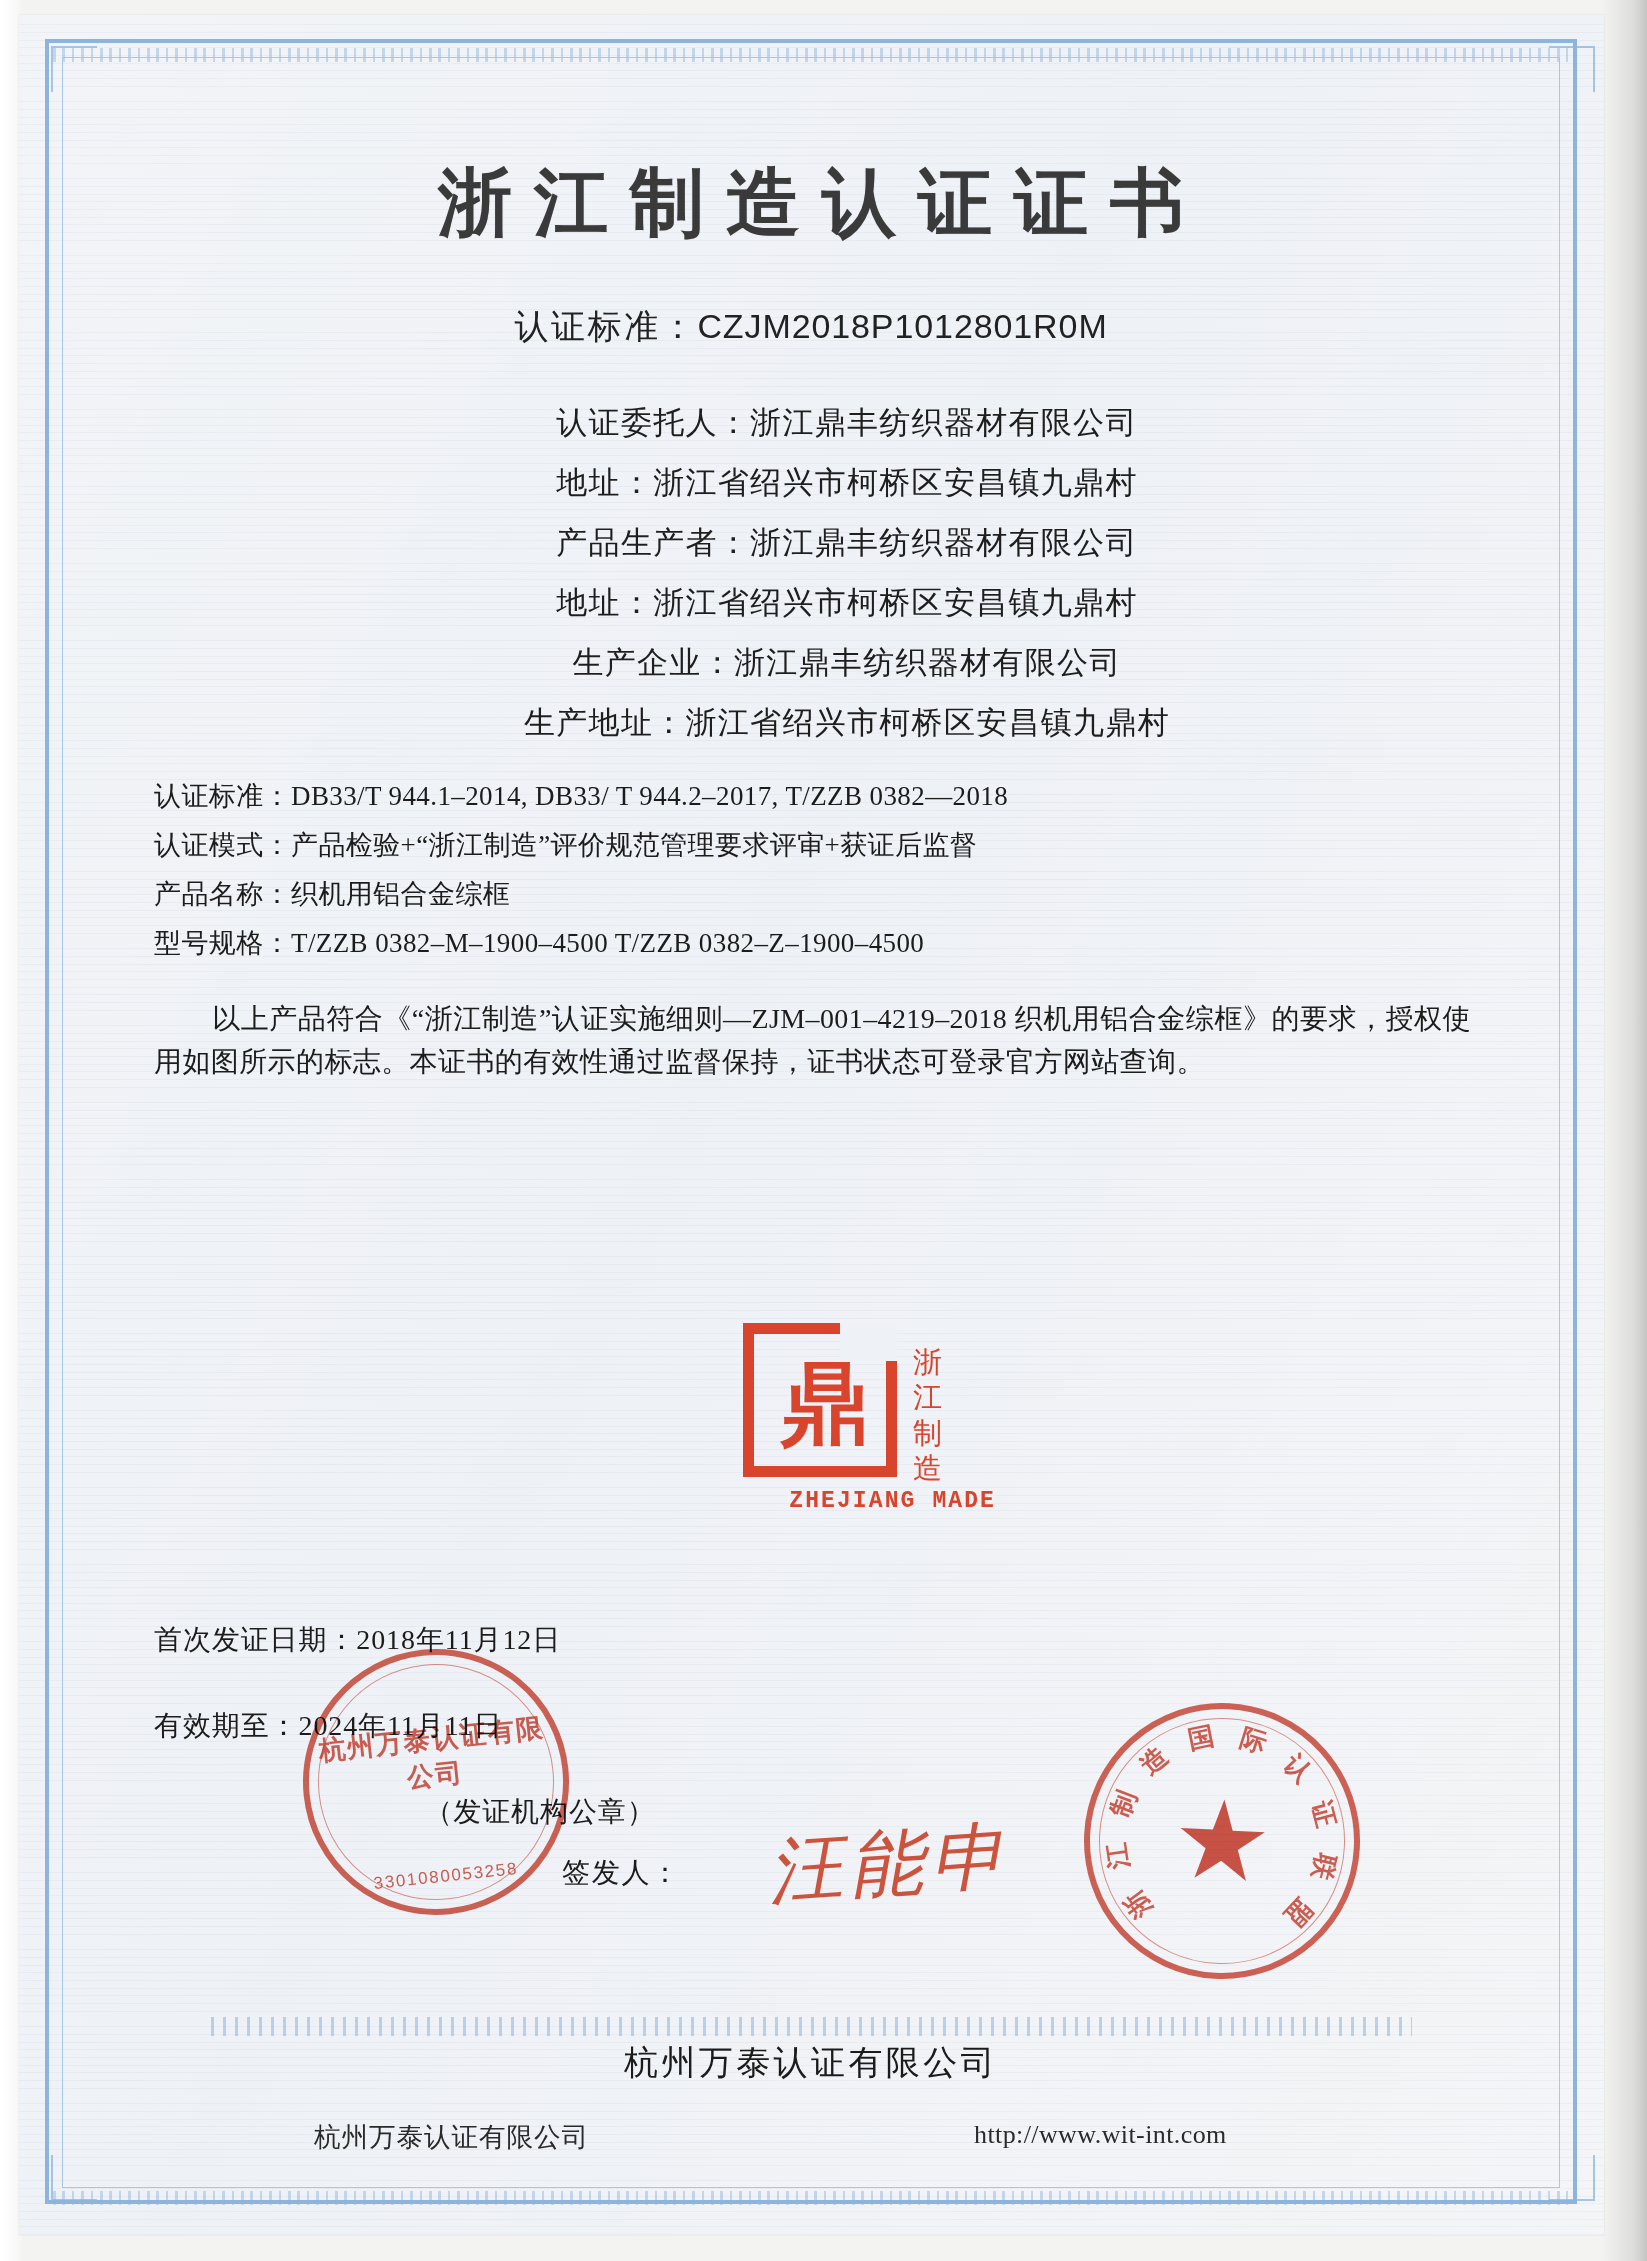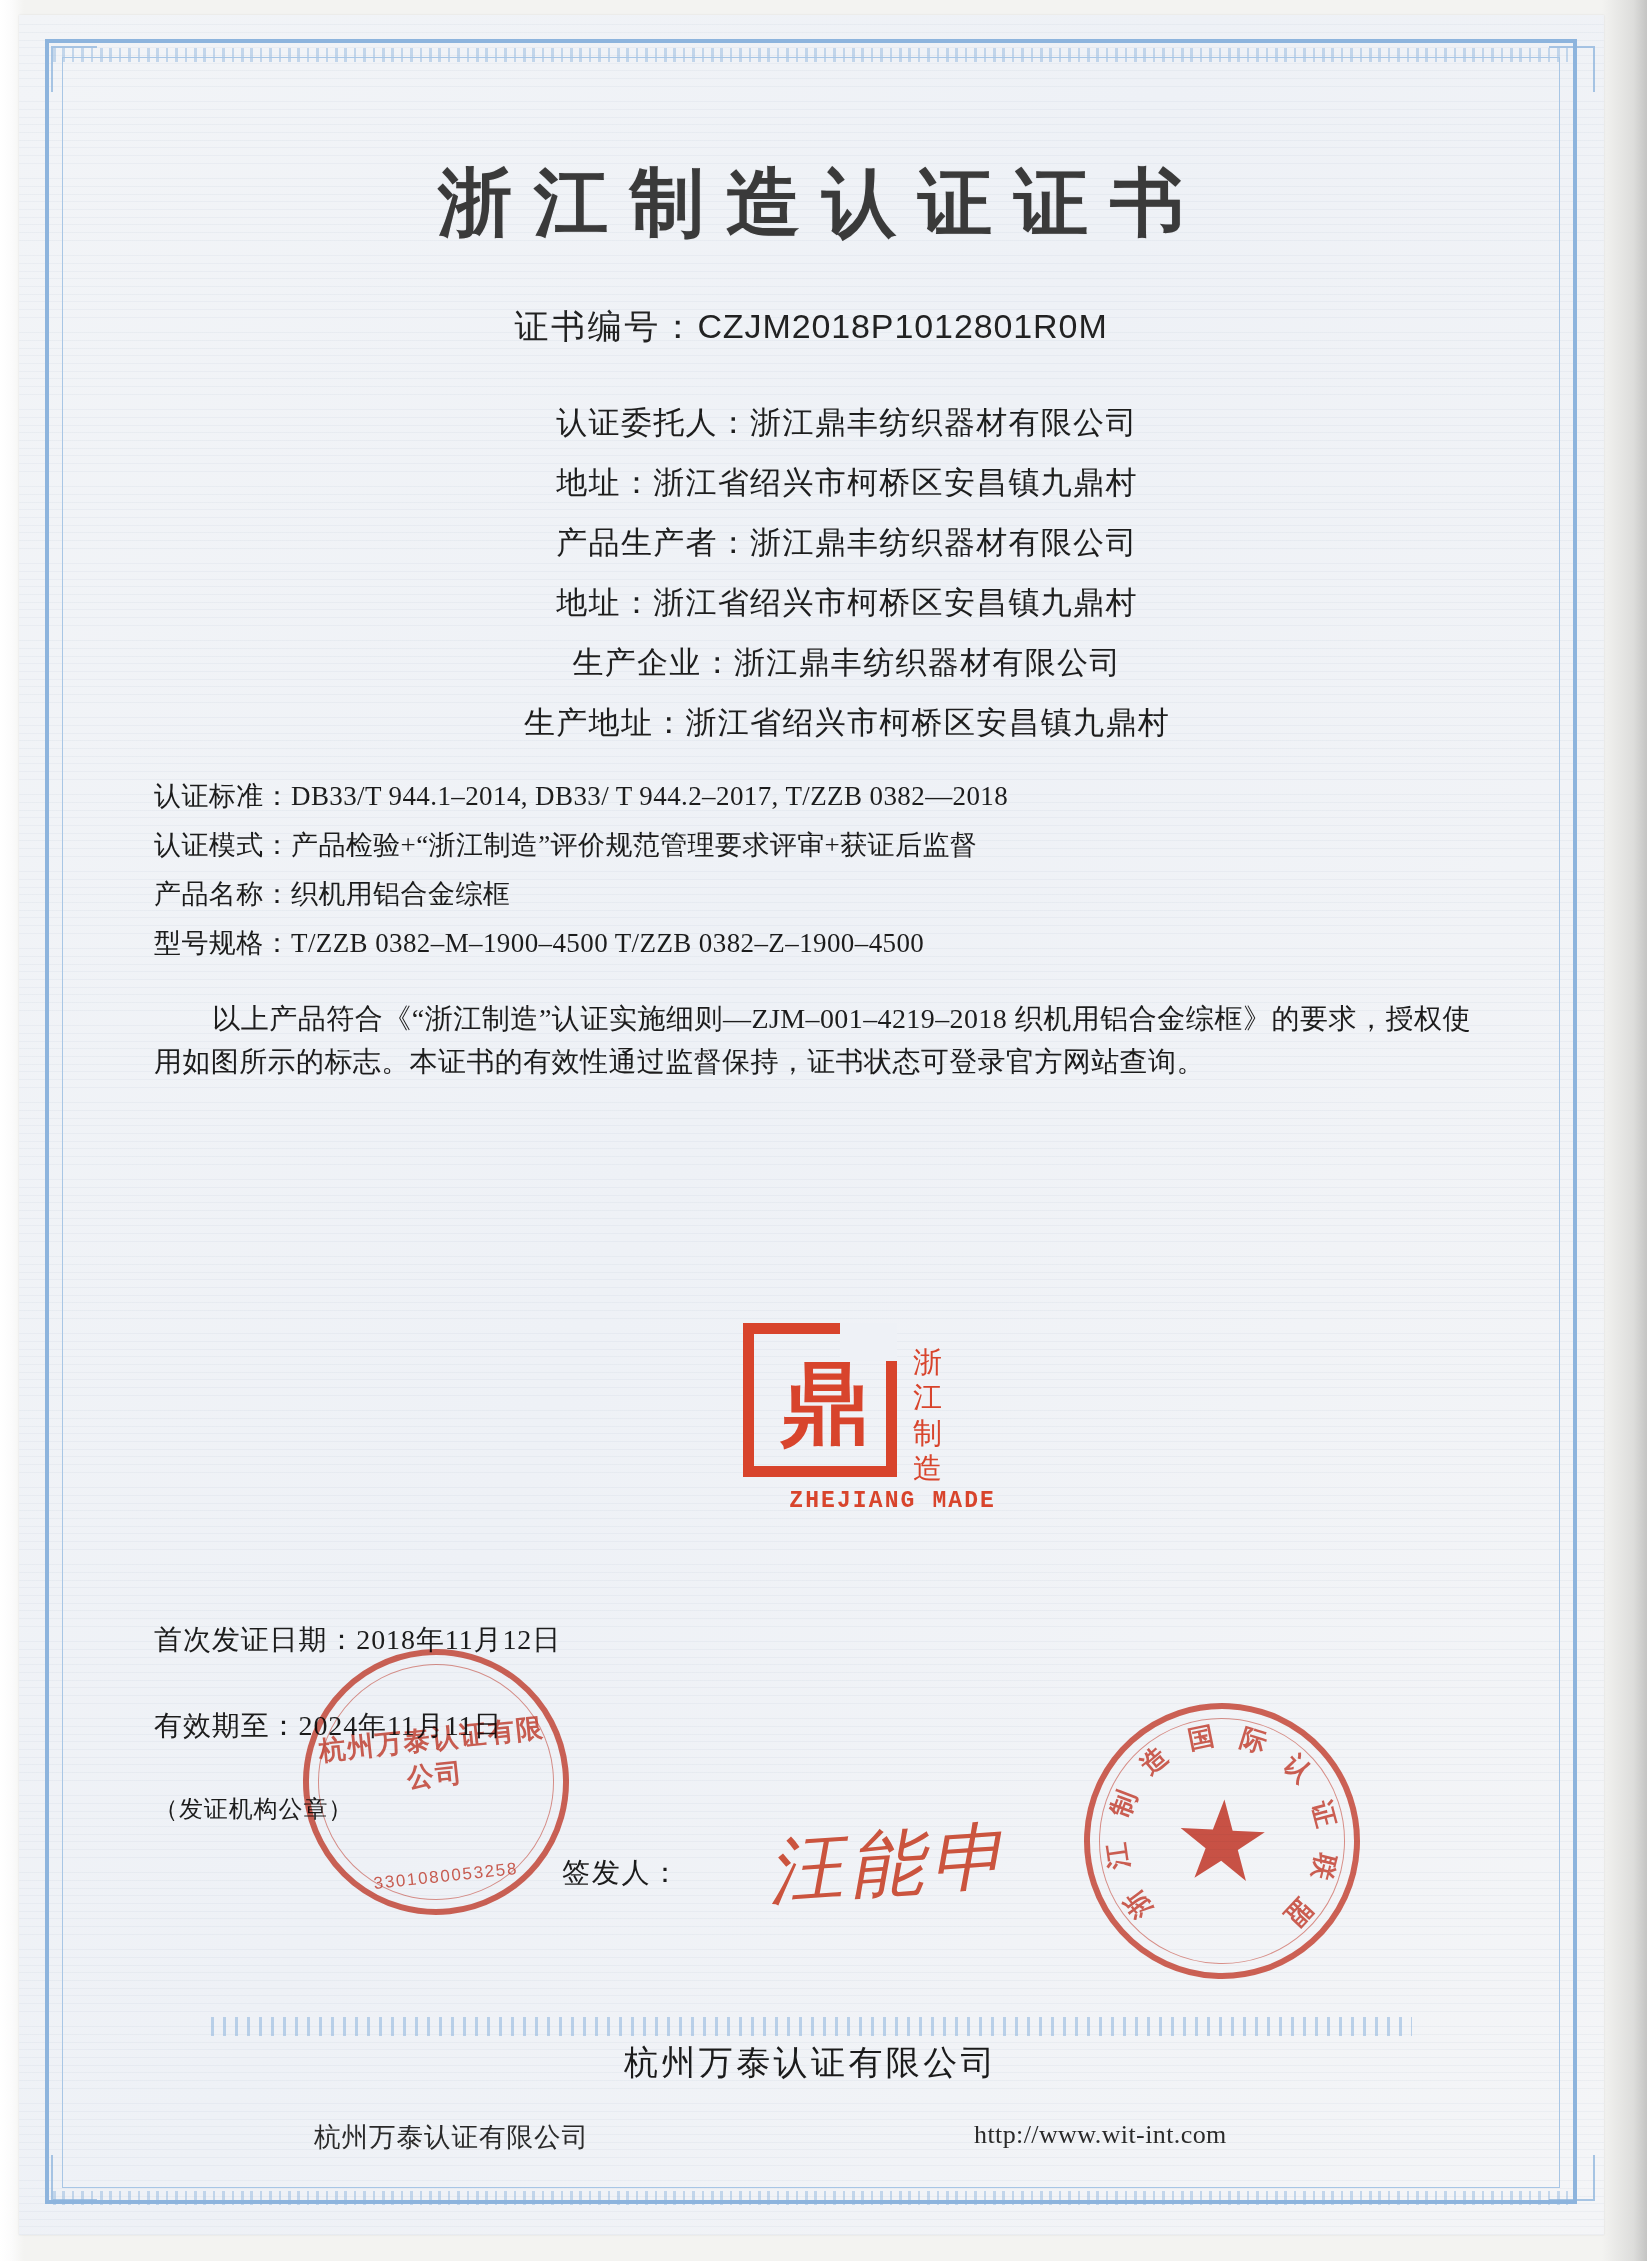--- a/index.html
+++ b/index.html
@@ -207,23 +207,24 @@
     left: 72px; top: 1544px;
     width: 772px;
   }
   .date-line {
     font-size: 28px;
     color: #1c1c1c;
     margin-bottom: 48px;
     letter-spacing: 0.9px;
   }
   .seal-note {
-    font-size: 24px;
+    font-size: 28px;
     color: #1c1c1c;
     letter-spacing: 0.9px;
+    text-align: center;
   }
 
   .signer {
     position: absolute;
     left: 480px; top: 1777px;
     font-size: 28px;
     color: #1c1c1c;
     letter-spacing: 1.7px;
   }
   .signature {
@@ -359,21 +360,21 @@
   <div class="corner tl"></div>
   <div class="corner tr"></div>
   <div class="corner bl"></div>
   <div class="corner br"></div>
 
   <div id="content">
 
     <div class="cert-title">浙江制造认证证书</div>
 
     <div class="cert-number">
-      <span class="label">证书编号：</span><span>CZJM2018P1012801R0M</span>
+      <span class="label">认证标准：</span><span>CZJM2018P1012801R0M</span>
     </div>
 
     <div class="party-block">
       <div class="party-line">认证委托人：浙江鼎丰纺织器材有限公司</div>
       <div class="party-line">地址：浙江省绍兴市柯桥区安昌镇九鼎村</div>
       <div class="party-line">产品生产者：浙江鼎丰纺织器材有限公司</div>
       <div class="party-line">地址：浙江省绍兴市柯桥区安昌镇九鼎村</div>
       <div class="party-line">生产企业：浙江鼎丰纺织器材有限公司</div>
       <div class="party-line">生产地址：浙江省绍兴市柯桥区安昌镇九鼎村</div>
     </div>

